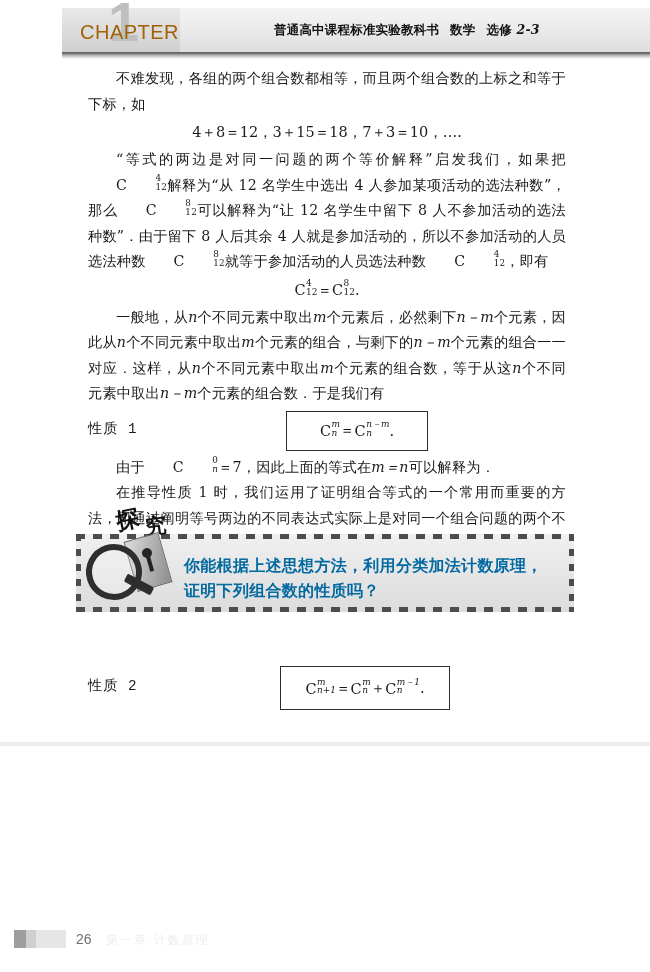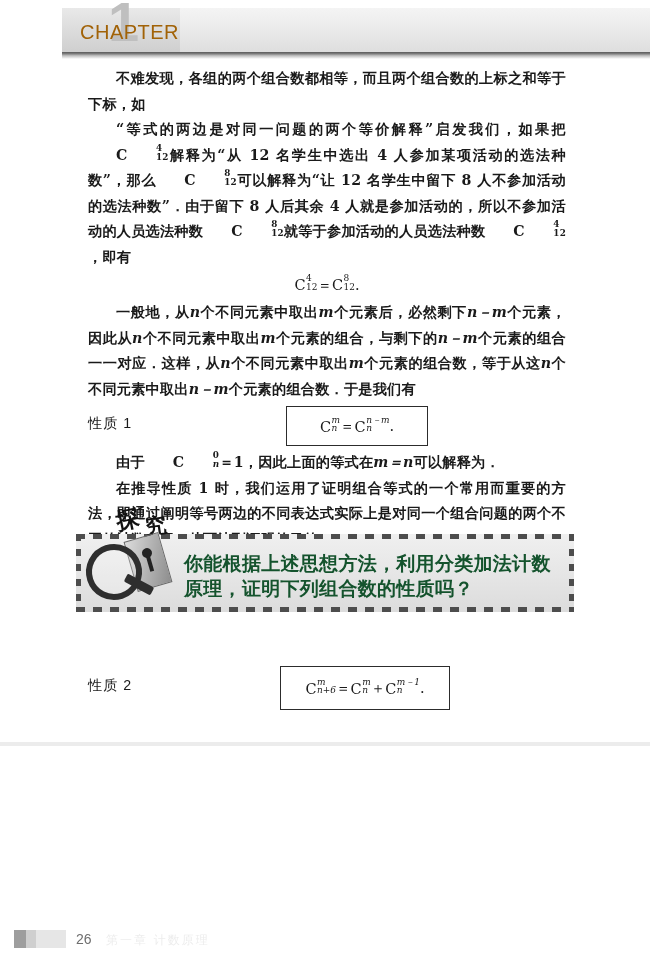--- a/index.html
+++ b/index.html
@@ -105,21 +105,21 @@
   p.para {
     margin: 0 0 0 0;
     font-size: 14.2px;
     line-height: 25.5px;
     text-align: justify;
     text-justify: inter-ideograph;
     letter-spacing: 0.2px;
     font-family: "DejaVu Serif", "Liberation Serif", serif;
     font-weight: 500;
   }
-  p.indent { text-indent: 28px; font-weight: bold; }
+  p.indent { text-indent: 28px; }
   .mi {
     font-family: "DejaVu Serif", "Liberation Serif", serif;
     font-style: italic;
   }
   .comb {
     display: inline-block;
     position: relative;
     white-space: nowrap;
     vertical-align: baseline;
   }
@@ -168,21 +168,21 @@
   .prop-row {
     position: relative;
     display: block;
     height: 48px;
   }
   .prop-label {
     position: absolute;
     left: 0;
     top: 12px;
     font-size: 14.2px;
-    font-family: Liberation Sans, sans-serif;
+    font-family: Liberation Mono, monospace;
     font-weight: 500;
     letter-spacing: 1px;
   }
   .prop-box {
     position: absolute;
     border: 1.3px solid #2c2c2c;
     background: #ffffff;
     display: flex;
     align-items: center;
     justify-content: center;
@@ -228,25 +228,25 @@
       rgba(255,255,255,0) 7px, rgba(255,255,255,0) 15px);
   }
   .dash-col.left { left: 0px; }
   .dash-col.right { left: 493px; }
 
   .explore-text {
     position: absolute;
     left: 108px;
     top: 19px;
     width: 372px;
-    font-size: 19px;
+    font-size: 16px;
     line-height: 25px;
-    font-family: Liberation Mono, monospace;
+    font-family: Liberation Sans, sans-serif;
     font-weight: 600;
-    color: #14532d;
+    color: #0369a1;
     letter-spacing: 0.3px;
   }
 
   
   .explore-icon {
     position: absolute;
     left: -4px;
     top: -32px;
     width: 128px;
     height: 108px;
@@ -377,47 +377,51 @@
   }
 </style>
 </head>
 <body>
 
 <div class="page-header">
   <div class="header-band"></div>
   <div class="header-band-left"></div>
   <div class="chapter-numeral">1</div>
   <div class="chapter-word">CHAPTER</div>
+  <div class="header-title">
+    <span>普通高中课程标准实验教科书</span><span class="sep"></span><span>数学</span><span class="sep"></span><span>选修</span>&nbsp;<span class="ital">2-3</span>
+  </div>
   <div class="header-rule"></div>
   <div class="header-rule-shadow"></div>
 </div>
 
 <div class="content">
 
   <p class="para indent">不难发现，各组的两个组合数都相等，而且两个组合数的上标之和等于下标，如</p>
 
+  <div class="display-eq">4＋8＝12，3＋15＝18，7＋3＝10，….</div>
 
 
   <p class="para indent"><span>“等式的两边是对同一问题的两个等价解释”启发我们，如果把</span><span class="comb"><span class="base">C</span><span class="scripts"><span class="sup up">4</span><span class="sub up">12</span></span></span><span>解释为“从 12 名学生中选出 4 人参加某项活动的选法种数”，那么</span><span class="comb"><span class="base">C</span><span class="scripts"><span class="sup up">8</span><span class="sub up">12</span></span></span><span>可以解释为“让 12 名学生中留下 8 人不参加活动的选法种数”．由于留下 8 人后其余 4 人就是参加活动的，所以不参加活动的人员选法种数</span><span class="comb"><span class="base">C</span><span class="scripts"><span class="sup up">8</span><span class="sub up">12</span></span></span><span>就等于参加活动的人员选法种数</span><span class="comb"><span class="base">C</span><span class="scripts"><span class="sup up">4</span><span class="sub up">12</span></span></span><span>，即有</span></p>
 
   <div class="display-eq"><span class="comb"><span class="base">C</span><span class="scripts"><span class="sup up">4</span><span class="sub up">12</span></span></span><span>＝</span><span class="comb"><span class="base">C</span><span class="scripts"><span class="sup up">8</span><span class="sub up">12</span></span></span><span>.</span></div>
 
   <p class="para indent"><span>一般地，从</span><span class="mi">n</span><span>个不同元素中取出</span><span class="mi">m</span><span>个元素后，必然剩下</span><span class="mi">n－m</span><span>个元素，因此从</span><span class="mi">n</span><span>个不同元素中取出</span><span class="mi">m</span><span>个元素的组合，与剩下的</span><span class="mi">n－m</span><span>个元素的组合一一对应．这样，从</span><span class="mi">n</span><span>个不同元素中取出</span><span class="mi">m</span><span>个元素的组合数，等于从这</span><span class="mi">n</span><span>个不同元素中取出</span><span class="mi">n－m</span><span>个元素的组合数．于是我们有</span></p>
 
   <div class="prop-row">
     <div class="prop-label">性质 1</div>
     <div class="prop-box" style="left:198px; top:4px; width:140px; height:38px;">
       <span class="comb"><span class="base">C</span><span class="scripts"><span class="sup">m</span><span class="sub">n</span></span></span>
         <span>＝</span>
         <span class="comb"><span class="base">C</span><span class="scripts"><span class="sup">n－m</span><span class="sub">n</span></span></span>
         <span>.</span>
     </div>
   </div>
 
-  <p class="para indent"><span>由于</span><span class="comb"><span class="base">C</span><span class="scripts"><span class="sup up">0</span><span class="sub">n</span></span></span><span>＝1，因此上面的等式在</span><span class="mi">m＝n</span><span>可以解释为．</span></p>
+  <p class="para indent"><span>由于</span><span class="comb"><span class="base">C</span><span class="scripts"><span class="sup up">0</span><span class="sub">n</span></span></span><span>＝7，因此上面的等式在</span><span class="mi">m＝n</span><span>可以解释为．</span></p>
 
   <p class="para indent">在推导性质 1 时，我们运用了证明组合等式的一个常用而重要的方法，即通过阐明等号两边的不同表达式实际上是对同一个组合问题的两个不同的计数方案，从而达到证明的目的．</p>
 
 </div>
 
 <div class="explore-wrap">
   <div class="explore-box"></div>
   <div class="dash-row top"></div>
   <div class="dash-row bottom"></div>
   <div class="dash-col left"></div>
@@ -430,21 +434,21 @@
     <div class="lens-ring"></div>
     <div class="lens-handle"></div>
   </div>
 
   <div class="explore-text">你能根据上述思想方法，利用分类加法计数原理，证明下列组合数的性质吗？</div>
 </div>
 
 <div style="position:absolute; left:88px; top:662px; width:478px;">
   <div class="prop-label" style="top:14px;">性质 2</div>
   <div class="prop-box" style="left:192px; top:4px; width:168px; height:42px;">
-    <span class="comb"><span class="base">C</span><span class="scripts"><span class="sup">m</span><span class="sub">n+6</span></span></span>
+    <span class="comb"><span class="base">C</span><span class="scripts"><span class="sup">m</span><span class="sub">n+1</span></span></span>
       <span>＝</span>
       <span class="comb"><span class="base">C</span><span class="scripts"><span class="sup">m</span><span class="sub">n</span></span></span>
       <span>＋</span>
       <span class="comb"><span class="base">C</span><span class="scripts"><span class="sup">m－1</span><span class="sub">n</span></span></span>
       <span>.</span>
   </div>
 </div>
 
 <div class="page-divider"></div>
 

